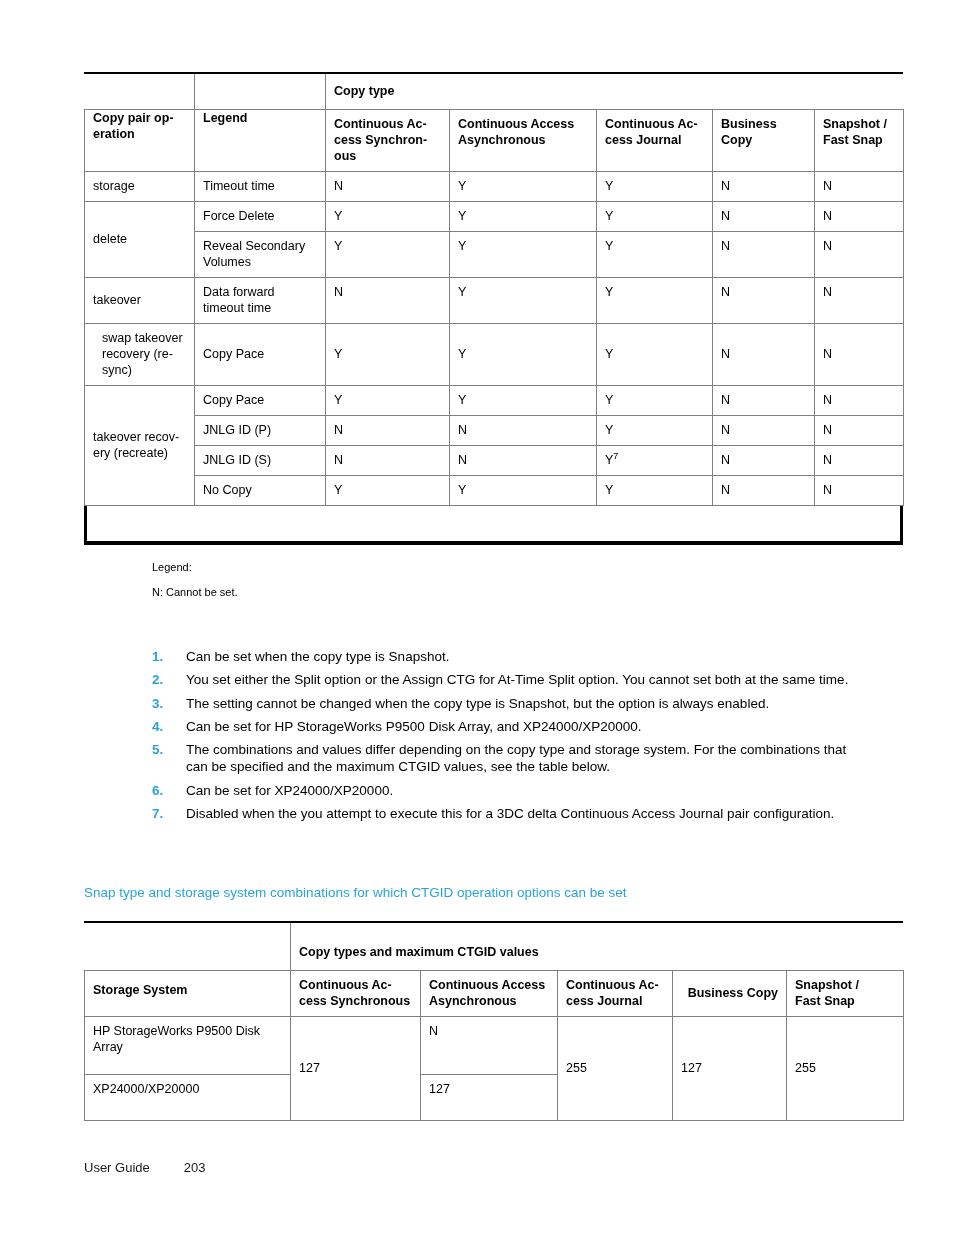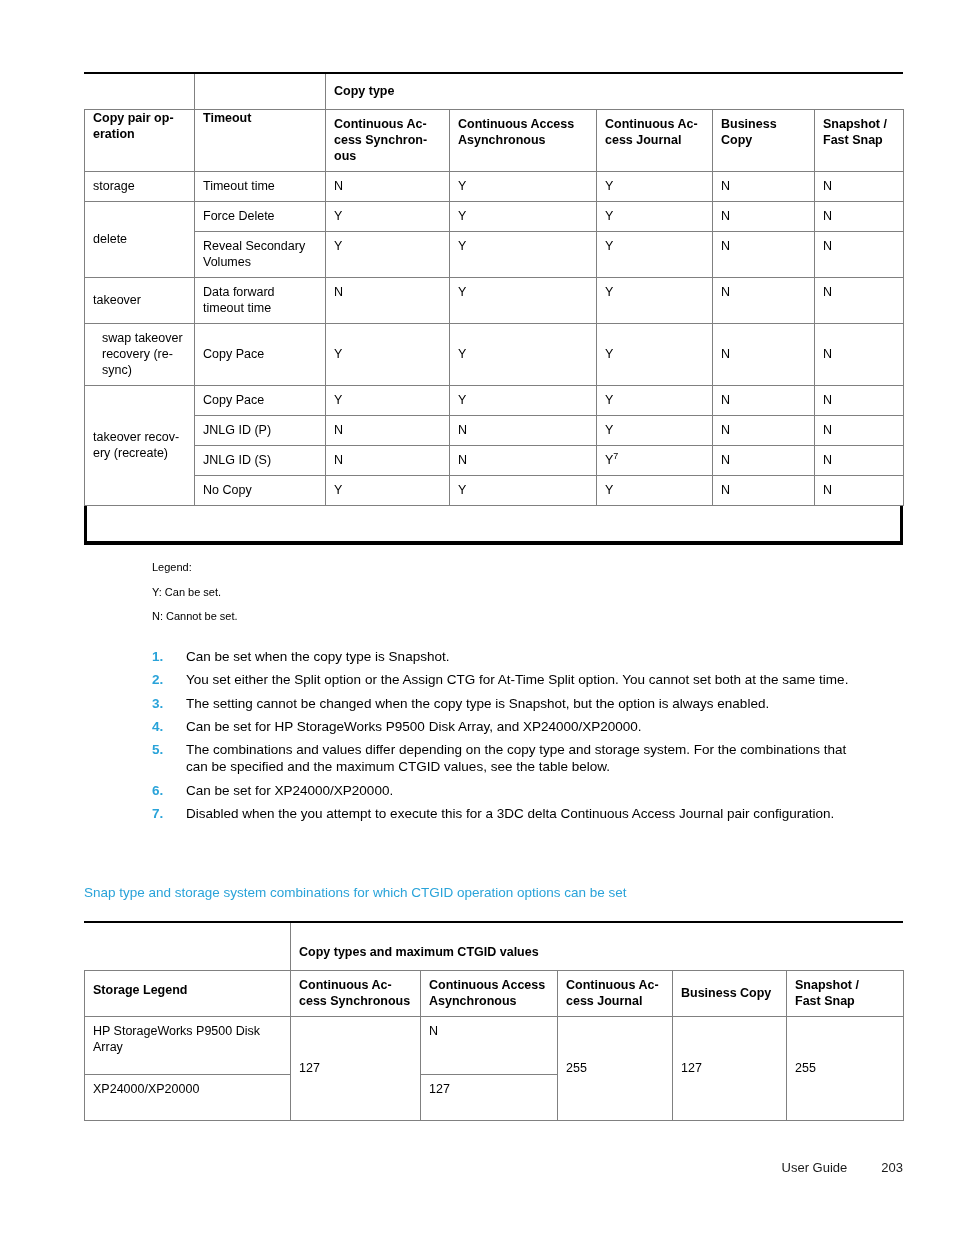--- a/index.html
+++ b/index.html
@@ -161,21 +161,21 @@
     white-space: nowrap;
   }
 
   
   .footer {
     position: absolute;
     left: 84px;
     top: 1144px;
     width: 819px;
     font-size: 13px;
-    text-align: right;
+    text-align: left;
     color: #1a1a1a;
   }
   .footer .fg-label { margin-right: 34px; }
 </style>
 </head>
 <body>
 
 <div class="page">
 
   <div class="table-wrap">
@@ -196,21 +196,21 @@
         <col class="c-ss">
     </colgroup>
     <thead>
       <tr>
         <td class="blank-tl" rowspan="1"></td>
         <td class="blank-tl" rowspan="1"></td>
         <th class="hdr-copytype" colspan="5">Copy type</th>
       </tr>
       <tr>
         <th style="border-top:none; padding-top:0;">Copy pair op-<br>eration</th>
-        <th style="border-top:none; padding-top:0;">Timeout</th>
+        <th style="border-top:none; padding-top:0;">Legend</th>
         <th>Continuous Ac-<br>cess Synchron-<br>ous</th>
         <th>Continuous Access<br>Asynchronous</th>
         <th>Continuous Ac-<br>cess Journal</th>
         <th>Business<br>Copy</th>
         <th>Snapshot /<br>Fast Snap</th>
       </tr>
     </thead>
     <tbody>
 
       <tr>
@@ -292,21 +292,20 @@
         <td>Y</td>
         <td>Y</td>
         <td>N</td>
         <td>N</td>
       </tr>
     </tbody>
   </table>
 
   <div class="legend-block">
     <div class="legend-line">Legend:</div>
-    <div class="legend-line">Y: Can be set.</div>
     <div class="legend-line">N: Cannot be set.</div>
   </div>
 
   <div class="notes">
     <div class="note-row">
       <span class="note-num">1.</span>
       <span class="note-txt">Can be set when the copy type is Snapshot.</span>
     </div>
     <div class="note-row">
       <span class="note-num">2.</span>
@@ -351,25 +350,25 @@
       <col class="c-caj">
         <col class="c-bc">
         <col class="c-ss">
     </colgroup>
     <thead>
       <tr>
         <td class="blank-tl"></td>
         <th class="hdr-group" colspan="5">Copy types and maximum CTGID values</th>
       </tr>
       <tr>
-        <th style="border-top:none; padding-top:0; vertical-align:middle;">Storage Legend</th>
+        <th style="border-top:none; padding-top:0; vertical-align:middle;">Storage System</th>
         <th style="vertical-align:middle;">Continuous Ac-<br>cess Synchronous</th>
         <th style="vertical-align:middle;">Continuous Access<br>Asynchronous</th>
         <th style="vertical-align:middle;">Continuous Ac-<br>cess Journal</th>
-        <th style="vertical-align:middle;">Business Copy</th>
+        <th style="vertical-align:middle;text-align:right;">Business Copy</th>
         <th style="vertical-align:middle;">Snapshot /<br>Fast Snap</th>
       </tr>
     </thead>
     <tbody>
       <tr>
         <td style="height:44px;">HP StorageWorks P9500 Disk Array</td>
         <td class="mid" rowspan="2">127</td>
         <td>N</td>
         <td class="mid" rowspan="2">255</td>
         <td class="mid" rowspan="2">127</td>

